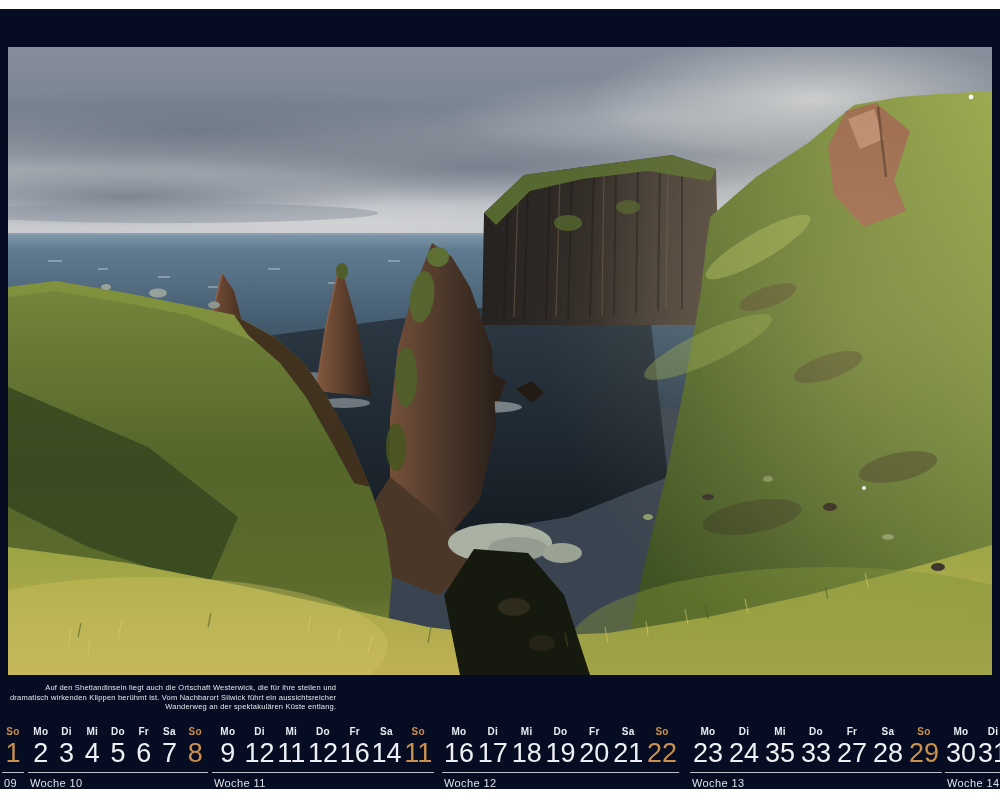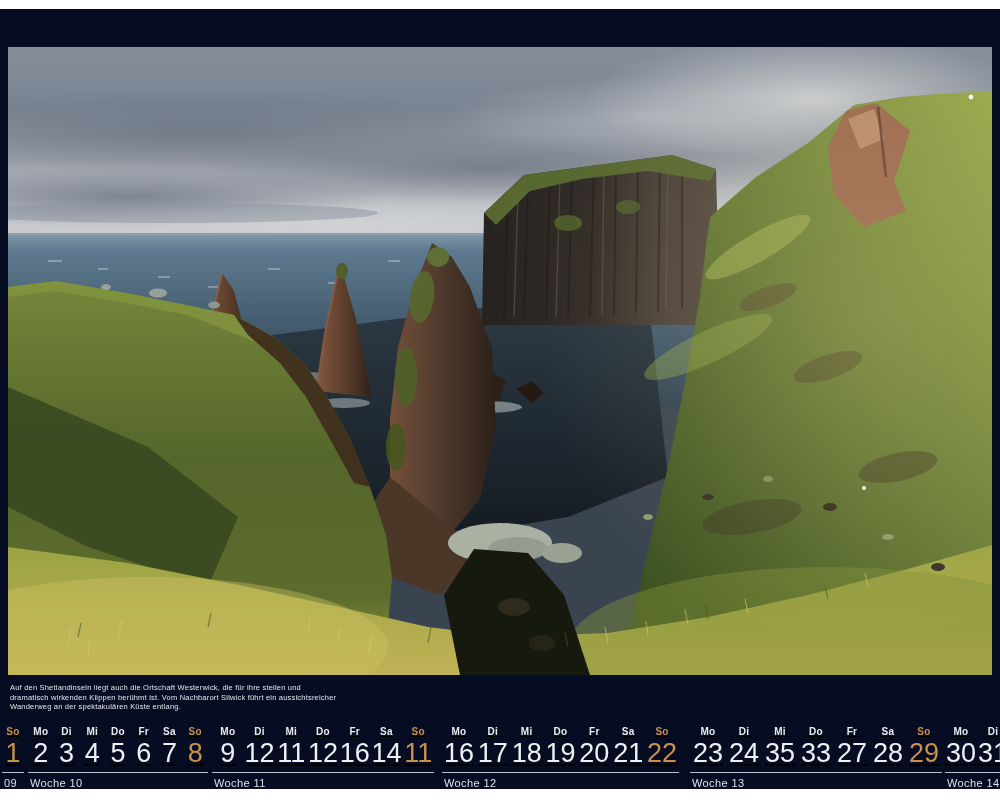--- a/index.html
+++ b/index.html
@@ -4,24 +4,24 @@
 <style>
   html,body{margin:0;padding:0;background:#ffffff;}
   body{width:1000px;height:800px;overflow:hidden;font-family:"Liberation Sans",sans-serif;}
   .page{position:relative;width:1000px;height:800px;background:#ffffff;overflow:hidden;}
   .panel{position:absolute;left:0;top:9px;width:1000px;height:780px;background:var(--panel,#060c22);}
   .month-header{position:absolute;left:10px;top:2px;font-size:30px;font-weight:500;letter-spacing:1px;line-height:38px;}
   .month-number{color:#f2f3f6;}
   .month-name{color:var(--accent,#c9914c);margin-left:9px;}
   .photo{position:absolute;left:8px;top:38px;width:984px;height:628px;overflow:hidden;background:#3a4450;}
   .photo svg{display:block;width:100%;height:100%;}
-  .caption{position:absolute;left:10px;top:674px;color:#e2e6ec;font-size:7.5px;line-height:9.5px;letter-spacing:.2px;white-space:nowrap;}
+  .caption{position:absolute;left:10px;top:674px;color:#e2e6ec;font-size:7.5px;line-height:9.5px;letter-spacing:.2px;white-space:nowrap;text-align:right;}
   .calendar{position:absolute;left:0;top:717px;width:1000px;height:63px;}
   .wk{position:absolute;top:0;height:63px;}
-  .days{display:flex;width:100%;text-decoration:underline;}
+  .days{display:flex;width:100%;}
   .day{flex:1 1 0;text-align:center;min-width:0;}
   .wd{display:block;font-size:10px;font-weight:700;color:#e8ebf1;letter-spacing:.3px;}
   .num{display:block;font-size:27px;font-weight:400;color:#eef0f4;line-height:1;margin-top:3px;}
   .sun .wd,.sun .num{color:var(--accent,#c9914c);}
   .rule{height:1px;background:#b9bec9;margin-top:5px;}
   .wklabel{font-size:11px;color:#dde1e9;letter-spacing:.4px;margin-top:4px;padding-left:2px;}
 </style>
 </head>
 <body>
 

